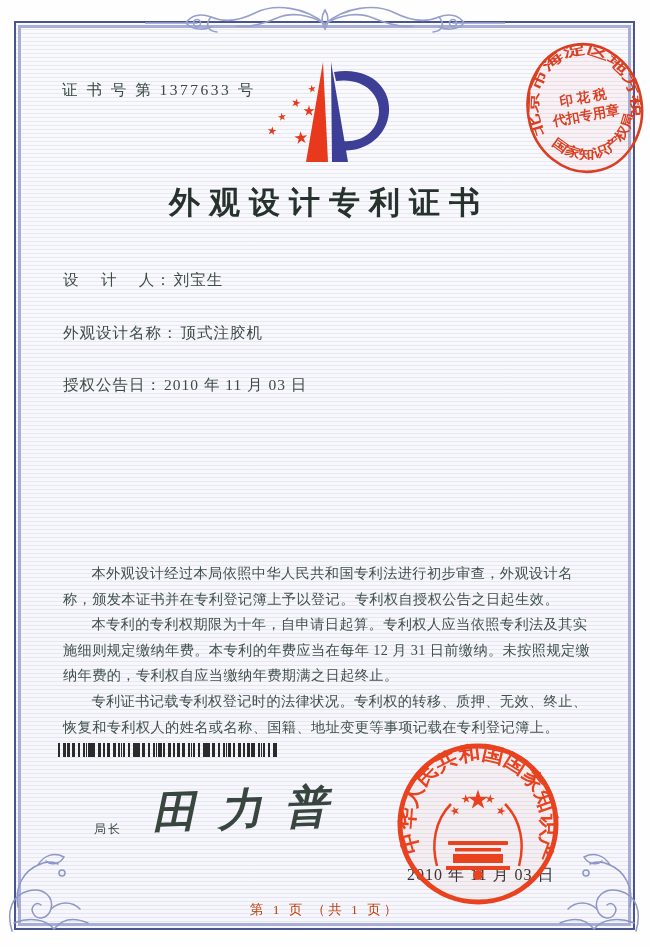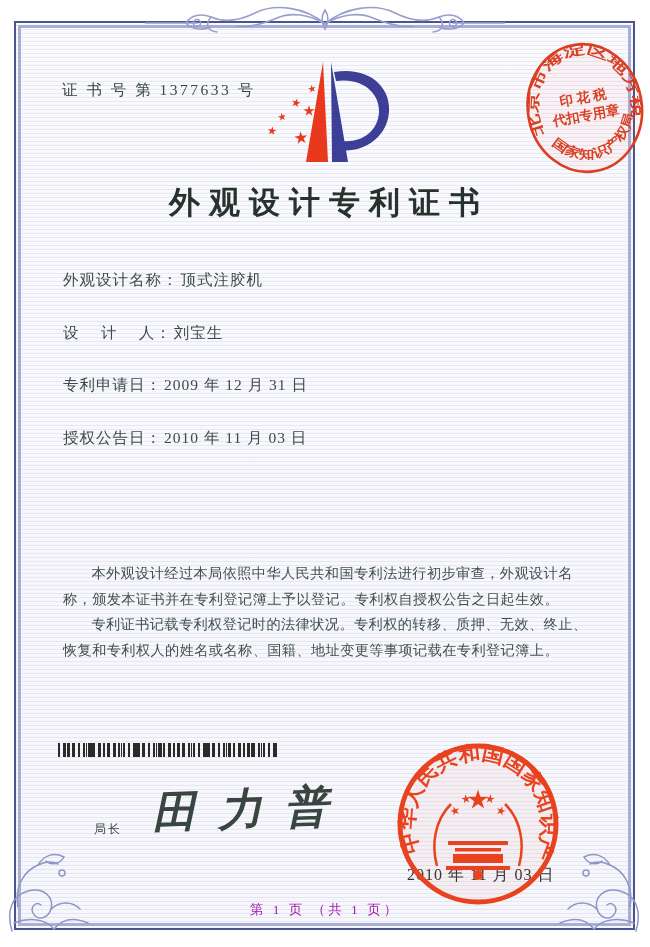--- a/index.html
+++ b/index.html
@@ -54,21 +54,21 @@
     letter-spacing:22px;color:#39463f;transform:rotate(-2deg);white-space:nowrap;
   }
   .seal{position:absolute;left:392px;top:738px;z-index:5;}
   .seal-date{
     position:absolute;left:407px;top:865px;z-index:4;font-size:16px;letter-spacing:1px;
     color:#323232;font-weight:500;
   }
   .tax-stamp{position:absolute;left:521px;top:38px;transform:rotate(-10deg);z-index:6;}
   .footer-page{
     position:absolute;left:0;top:901px;width:100%;text-align:center;
-    font-size:13.5px;letter-spacing:3px;color:#a21caf;
+    font-size:13.5px;letter-spacing:3px;color:#c2410c;
   }
   .ornament-top{position:absolute;left:145px;top:2px;}
   .corner-left{position:absolute;left:4px;bottom:12px;}
   .corner-right{position:absolute;right:6px;bottom:12px;transform:scaleX(-1);}
 </style>
 </head>
 <body>
 
 <svg width="0" height="0" style="position:absolute" aria-hidden="true">
   <defs>
@@ -154,35 +154,33 @@
       <textPath href="#taxBottom" startOffset="22" textLength="108" lengthAdjust="spacingAndGlyphs">国家知识产权局</textPath>
     </text>
     <text x="64" y="64" text-anchor="middle" font-size="13.5" font-weight="bold" fill="#d93f22">印 花 税</text>
     <text x="64" y="82" text-anchor="middle" font-size="13.5" font-weight="bold" fill="#d93f22">代扣专用章</text>
   </svg>
 
   <div class="title">外观设计专利证书</div>
 
   <div class="fields">
     <div class="field">
-      <span class="flabel">外观设计名称：</span><span class="fvalue">顶式注胶机</span>
-    </div>
-    <div class="field">
       <span class="flabel">设　 计　 人：</span><span class="fvalue">刘宝生</span>
     </div>
     <div class="field">
-      <span class="flabel">专利申请日：</span><span class="fvalue">2009 年 12 月 31 日</span>
+      <span class="flabel">外观设计名称：</span><span class="fvalue">顶式注胶机</span>
     </div>
     <div class="field">
       <span class="flabel">授权公告日：</span><span class="fvalue">2010 年 11 月 03 日</span>
     </div>
   </div>
 
   <div class="paras">
     <p>本外观设计经过本局依照中华人民共和国专利法进行初步审查，外观设计名称，颁发本证书并在专利登记簿上予以登记。专利权自授权公告之日起生效。</p>
+    <p>本专利的专利权期限为十年，自申请日起算。专利权人应当依照专利法及其实施细则规定缴纳年费。本专利的年费应当在每年 12 月 31 日前缴纳。未按照规定缴纳年费的，专利权自应当缴纳年费期满之日起终止。</p>
     <p>专利证书记载专利权登记时的法律状况。专利权的转移、质押、无效、终止、恢复和专利权人的姓名或名称、国籍、地址变更等事项记载在专利登记簿上。</p>
   </div>
 
   <div class="barcode"></div>
 
   <div class="sig-role">局长</div>
   <div class="sig-name">田力普</div>
 
   <svg class="seal" width="172" height="172" viewBox="0 0 172 172">
     <defs>

